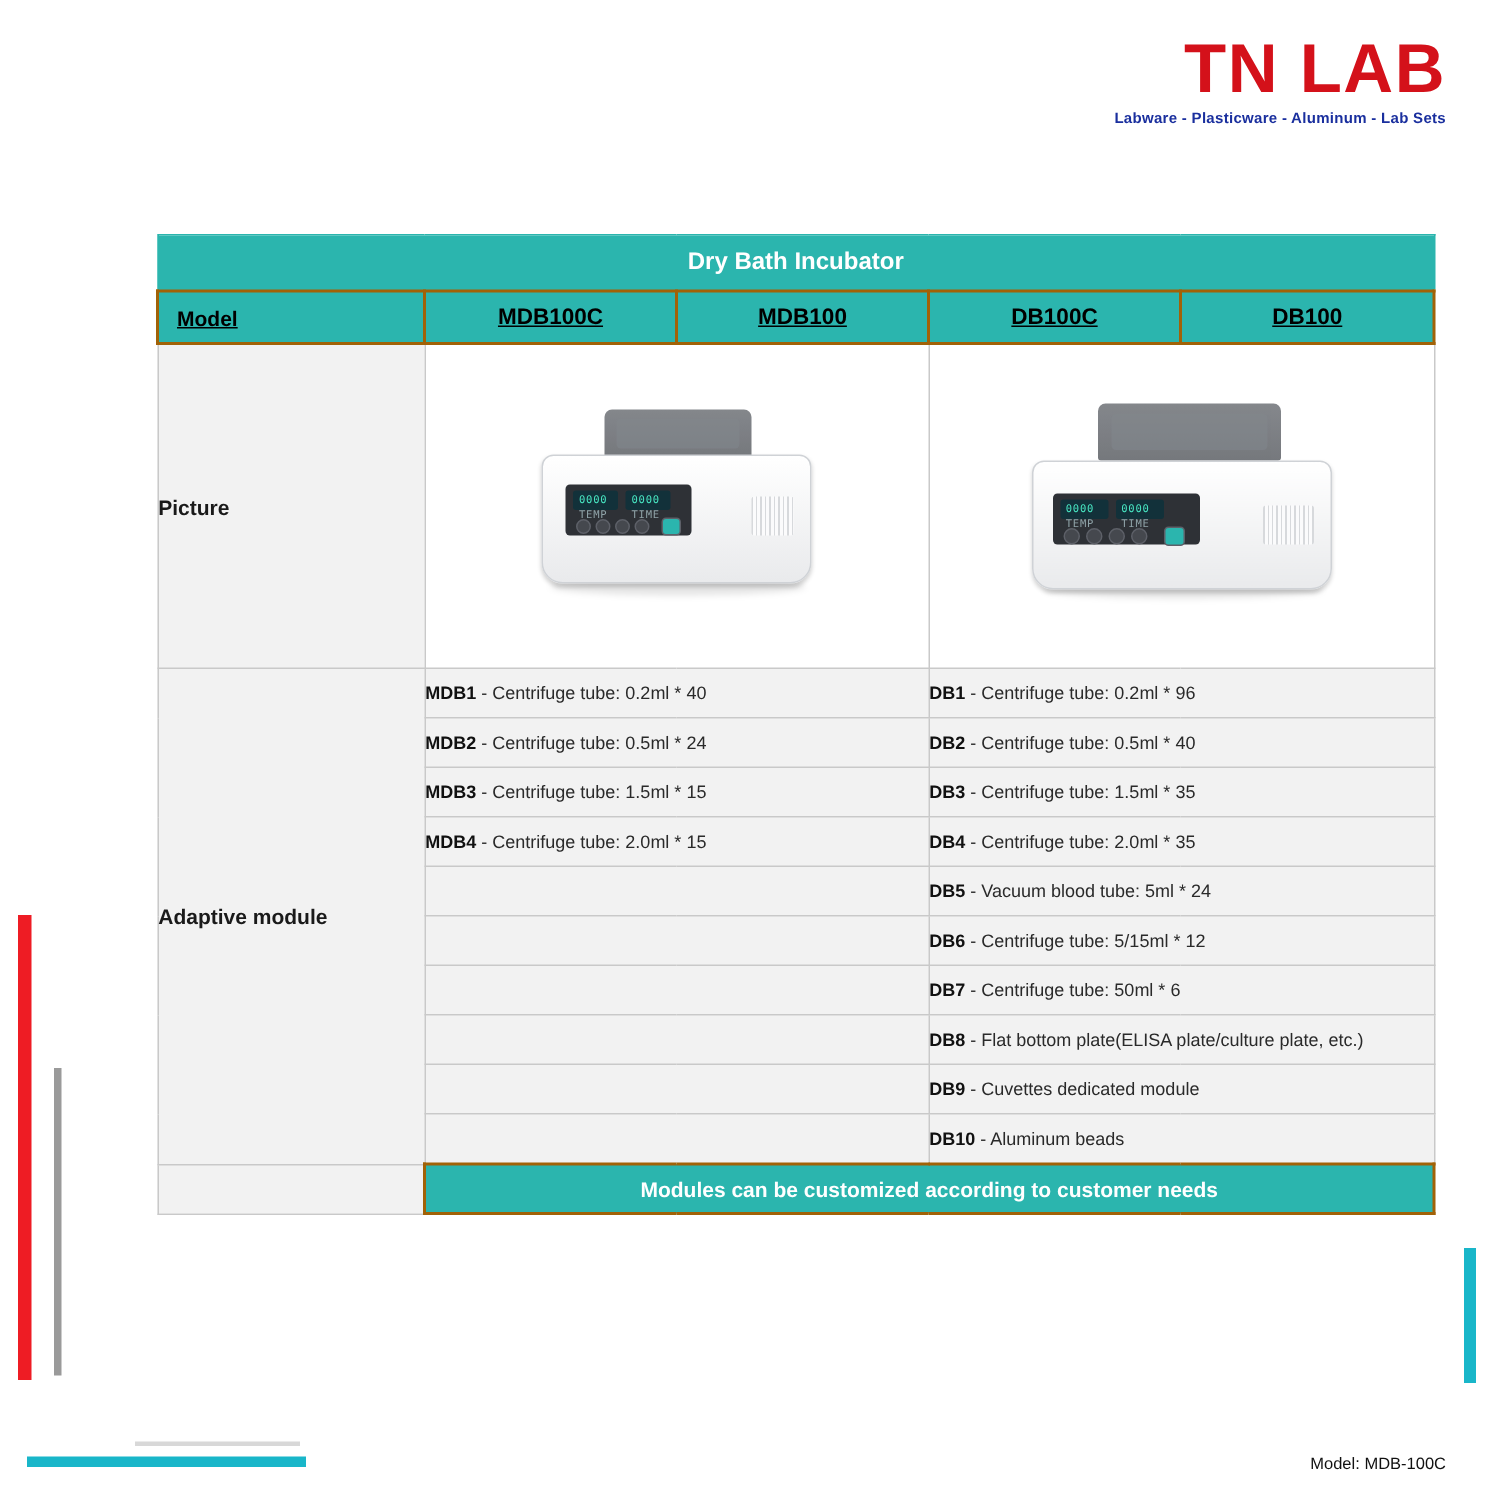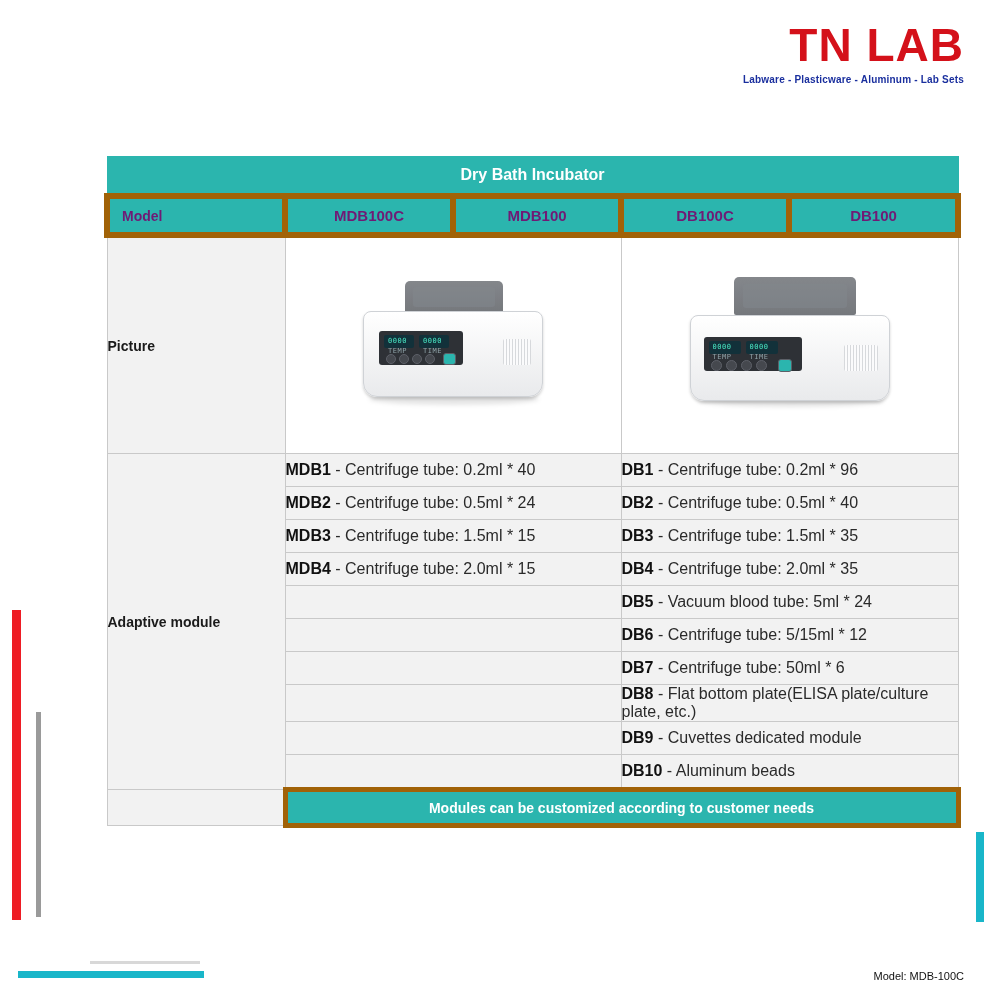--- a/index.html
+++ b/index.html
@@ -62,26 +62,27 @@
     color: #ffffff;
     font-size: 16px;
     font-weight: bold;
     text-align: center;
     height: 36px;
     border: 1px solid #2bb5ae;
   }
 
   .model-row td {
     background: #2bb5ae;
-    color: #701a75;
+    color: #000000;
     font-size: 15px;
     font-weight: bold;
     height: 33px;
     text-align: center;
-    border: 6px solid #a16207;
+    border: 2px solid #a16207;
+    text-decoration: underline;
   }
   .model-row td.label-cell {
     text-align: left;
     padding-left: 12px;
     font-size: 14px;
   }
 
   .row-label {
     background: #f2f2f2;
     font-weight: bold;
@@ -93,34 +94,34 @@
   .pic-cell {
     background: #ffffff;
     height: 215px;
     text-align: center;
   }
 
   .module-cell {
     background: #f2f2f2;
     height: 32px;
     padding-left: 8px;
-    font-size: 16px;
+    font-size: 12px;
     color: #2a2a2a;
   }
   .module-cell.blank { color: transparent; }
   .module-cell b { font-weight: bold; color: #111; }
 
   .footer-note td {
     background: #2bb5ae;
     color: #ffffff;
     font-weight: bold;
     font-size: 14px;
     text-align: center;
     height: 31px;
-    border: 5px solid #a16207;
+    border: 2px solid #a16207;
   }
 
   
   .device {
     position: relative;
     display: inline-block;
     text-align: right;
   }
   .dev-lid {
     position: absolute;

